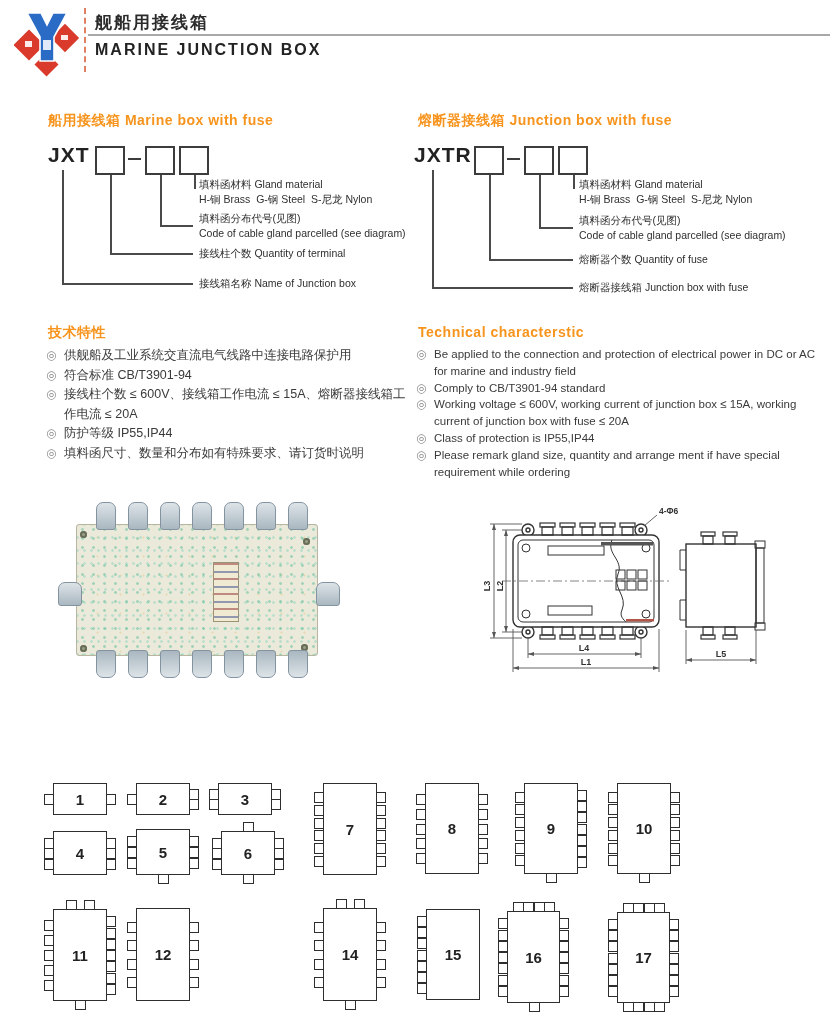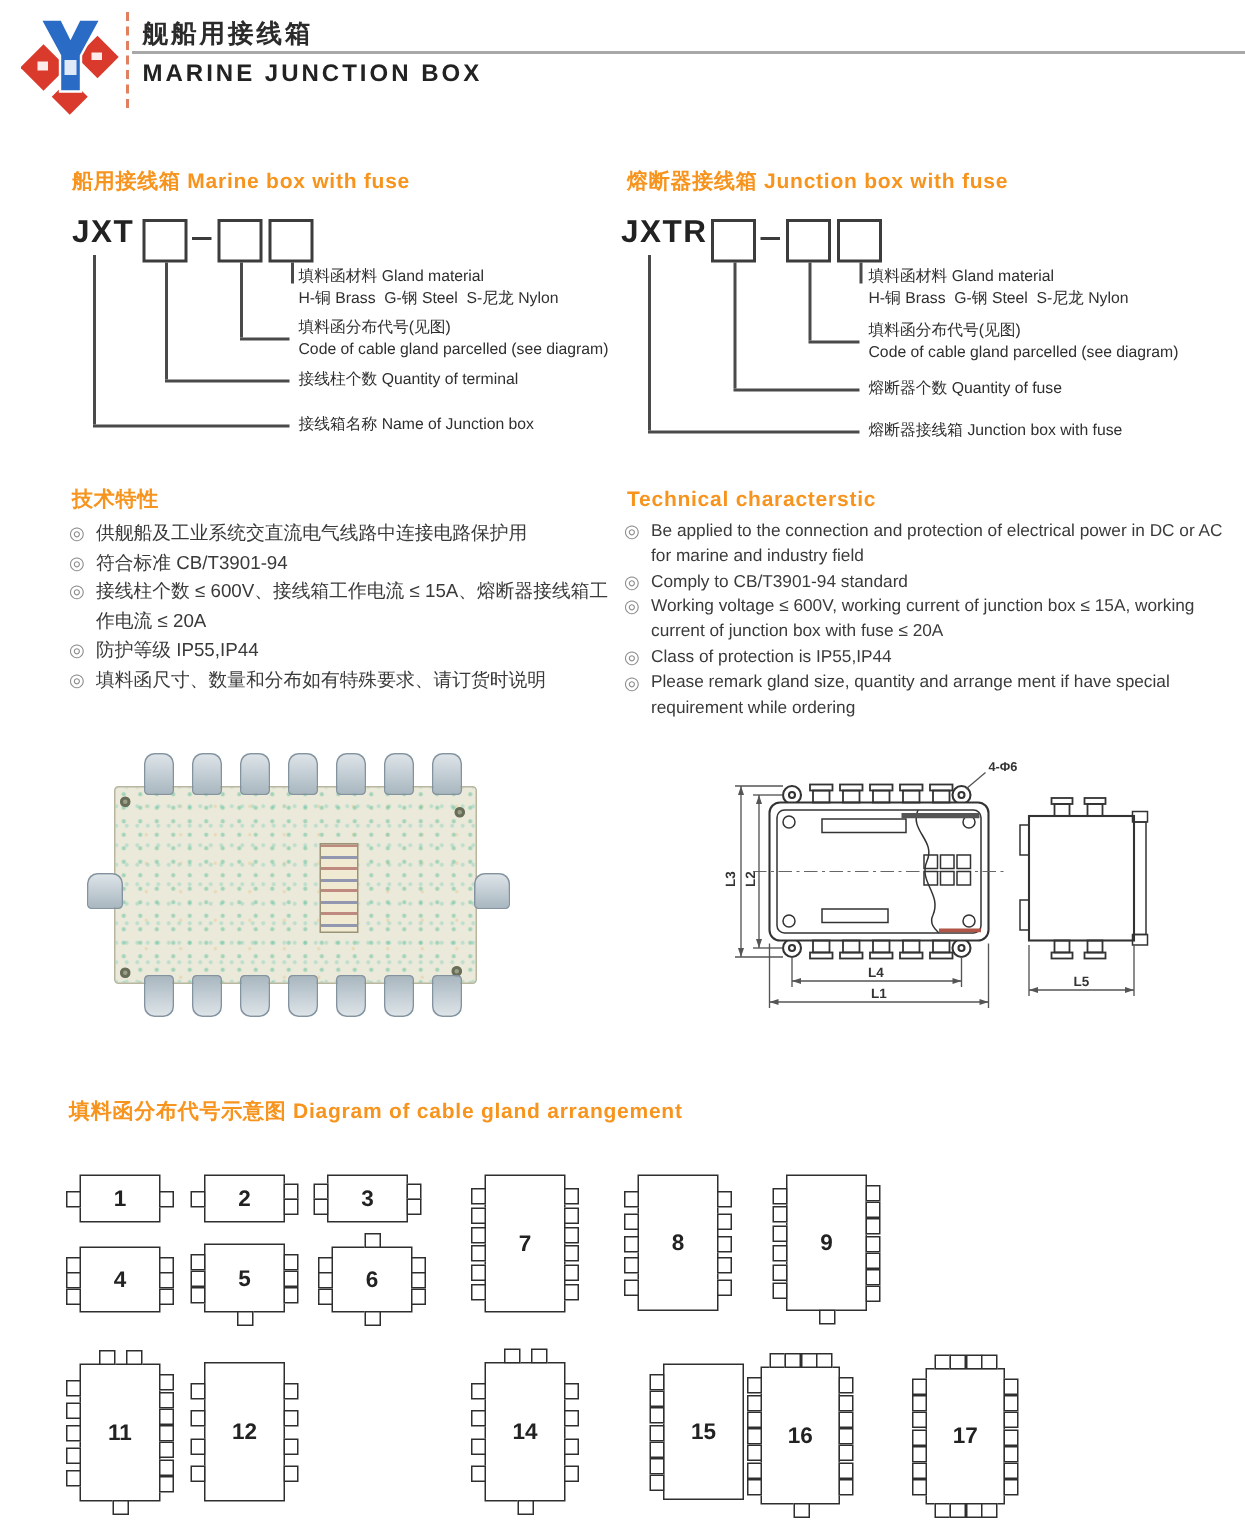--- a/index.html
+++ b/index.html
@@ -329,21 +329,20 @@
     <g font-size="9" font-weight="bold" fill="#333" font-family="Liberation Sans, DejaVu Sans, sans-serif">
       <text x="14" y="84" text-anchor="middle" transform="rotate(-90 14 84)">L3</text>
       <text x="27" y="84" text-anchor="middle" transform="rotate(-90 27 84)">L2</text>
       <text x="108" y="149" text-anchor="middle">L4</text>
       <text x="110" y="163" text-anchor="middle">L1</text>
       <text x="183" y="12" font-size="8.5">4-Φ6</text>
       <text x="245" y="155" text-anchor="middle">L5</text>
     </g>
   </svg>
 
-  <div class="sec-head" style="left:46px;top:732px">填料函分布代号示意图 Diagram of cable gland arrangement</div>
   <div class="gcanvas">
       <div class="gbox" style="left: 53px; top: 783px; width: 52px; height: 30px;">
         <span class="gnum">1</span>
         <span class="stub left" style="top: calc(50% - 5px);"></span>
         <span class="stub right" style="top: calc(50% - 5px);"></span>
       </div>
       <div class="gbox" style="left: 136px; top: 783px; width: 52px; height: 30px;">
         <span class="gnum">2</span>
         <span class="stub left" style="top: calc(50% - 5px);"></span>
         <span class="stub right" style="top: calc(33.3333% - 5px);"></span>
@@ -424,20 +423,36 @@
         <span class="stub left" style="top: calc(85.7143% - 5px);"></span>
         <span class="stub right" style="top: calc(12.5% - 5px);"></span>
         <span class="stub right" style="top: calc(25% - 5px);"></span>
         <span class="stub right" style="top: calc(37.5% - 5px);"></span>
         <span class="stub right" style="top: calc(50% - 5px);"></span>
         <span class="stub right" style="top: calc(62.5% - 5px);"></span>
         <span class="stub right" style="top: calc(75% - 5px);"></span>
         <span class="stub right" style="top: calc(87.5% - 5px);"></span>
         <span class="stub bottom" style="left: calc(50% - 5px);"></span>
       </div>
+      <div class="gbox" style="left: 617px; top: 783px; width: 52px; height: 89px;">
+        <span class="gnum">10</span>
+        <span class="stub left" style="top: calc(14.2857% - 5px);"></span>
+        <span class="stub left" style="top: calc(28.5714% - 5px);"></span>
+        <span class="stub left" style="top: calc(42.8571% - 5px);"></span>
+        <span class="stub left" style="top: calc(57.1429% - 5px);"></span>
+        <span class="stub left" style="top: calc(71.4286% - 5px);"></span>
+        <span class="stub left" style="top: calc(85.7143% - 5px);"></span>
+        <span class="stub right" style="top: calc(14.2857% - 5px);"></span>
+        <span class="stub right" style="top: calc(28.5714% - 5px);"></span>
+        <span class="stub right" style="top: calc(42.8571% - 5px);"></span>
+        <span class="stub right" style="top: calc(57.1429% - 5px);"></span>
+        <span class="stub right" style="top: calc(71.4286% - 5px);"></span>
+        <span class="stub right" style="top: calc(85.7143% - 5px);"></span>
+        <span class="stub bottom" style="left: calc(50% - 5px);"></span>
+      </div>
       <div class="gbox" style="left: 53px; top: 909px; width: 52px; height: 90px;">
         <span class="gnum">11</span>
         <span class="stub left" style="top: calc(16.6667% - 5px);"></span>
         <span class="stub left" style="top: calc(33.3333% - 5px);"></span>
         <span class="stub left" style="top: calc(50% - 5px);"></span>
         <span class="stub left" style="top: calc(66.6667% - 5px);"></span>
         <span class="stub left" style="top: calc(83.3333% - 5px);"></span>
         <span class="stub right" style="top: calc(12.5% - 5px);"></span>
         <span class="stub right" style="top: calc(25% - 5px);"></span>
         <span class="stub right" style="top: calc(37.5% - 5px);"></span>
@@ -467,21 +482,21 @@
         <span class="stub left" style="top: calc(60% - 5px);"></span>
         <span class="stub left" style="top: calc(80% - 5px);"></span>
         <span class="stub right" style="top: calc(20% - 5px);"></span>
         <span class="stub right" style="top: calc(40% - 5px);"></span>
         <span class="stub right" style="top: calc(60% - 5px);"></span>
         <span class="stub right" style="top: calc(80% - 5px);"></span>
         <span class="stub top" style="left: calc(33.3333% - 5px);"></span>
         <span class="stub top" style="left: calc(66.6667% - 5px);"></span>
         <span class="stub bottom" style="left: calc(50% - 5px);"></span>
       </div>
-      <div class="gbox" style="left: 426px; top: 909px; width: 52px; height: 89px; margin-left: 16px;">
+      <div class="gbox" style="left: 426px; top: 909px; width: 52px; height: 89px;">
         <span class="gnum">15</span>
         <span class="stub left" style="top: calc(12.5% - 5px);"></span>
         <span class="stub left" style="top: calc(25% - 5px);"></span>
         <span class="stub left" style="top: calc(37.5% - 5px);"></span>
         <span class="stub left" style="top: calc(50% - 5px);"></span>
         <span class="stub left" style="top: calc(62.5% - 5px);"></span>
         <span class="stub left" style="top: calc(75% - 5px);"></span>
         <span class="stub left" style="top: calc(87.5% - 5px);"></span>
       </div>
       <div class="gbox" style="left: 507px; top: 911px; width: 51px; height: 90px;">

